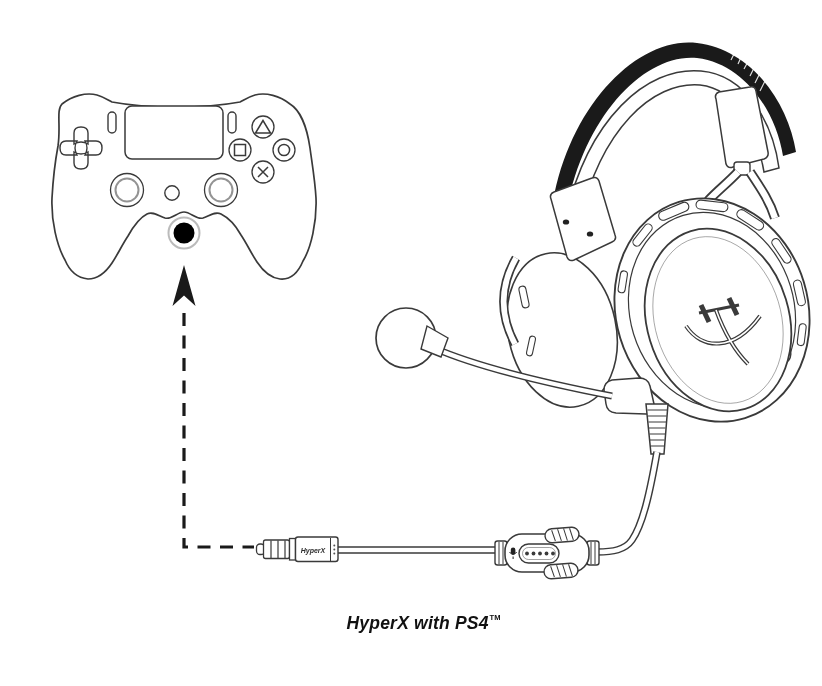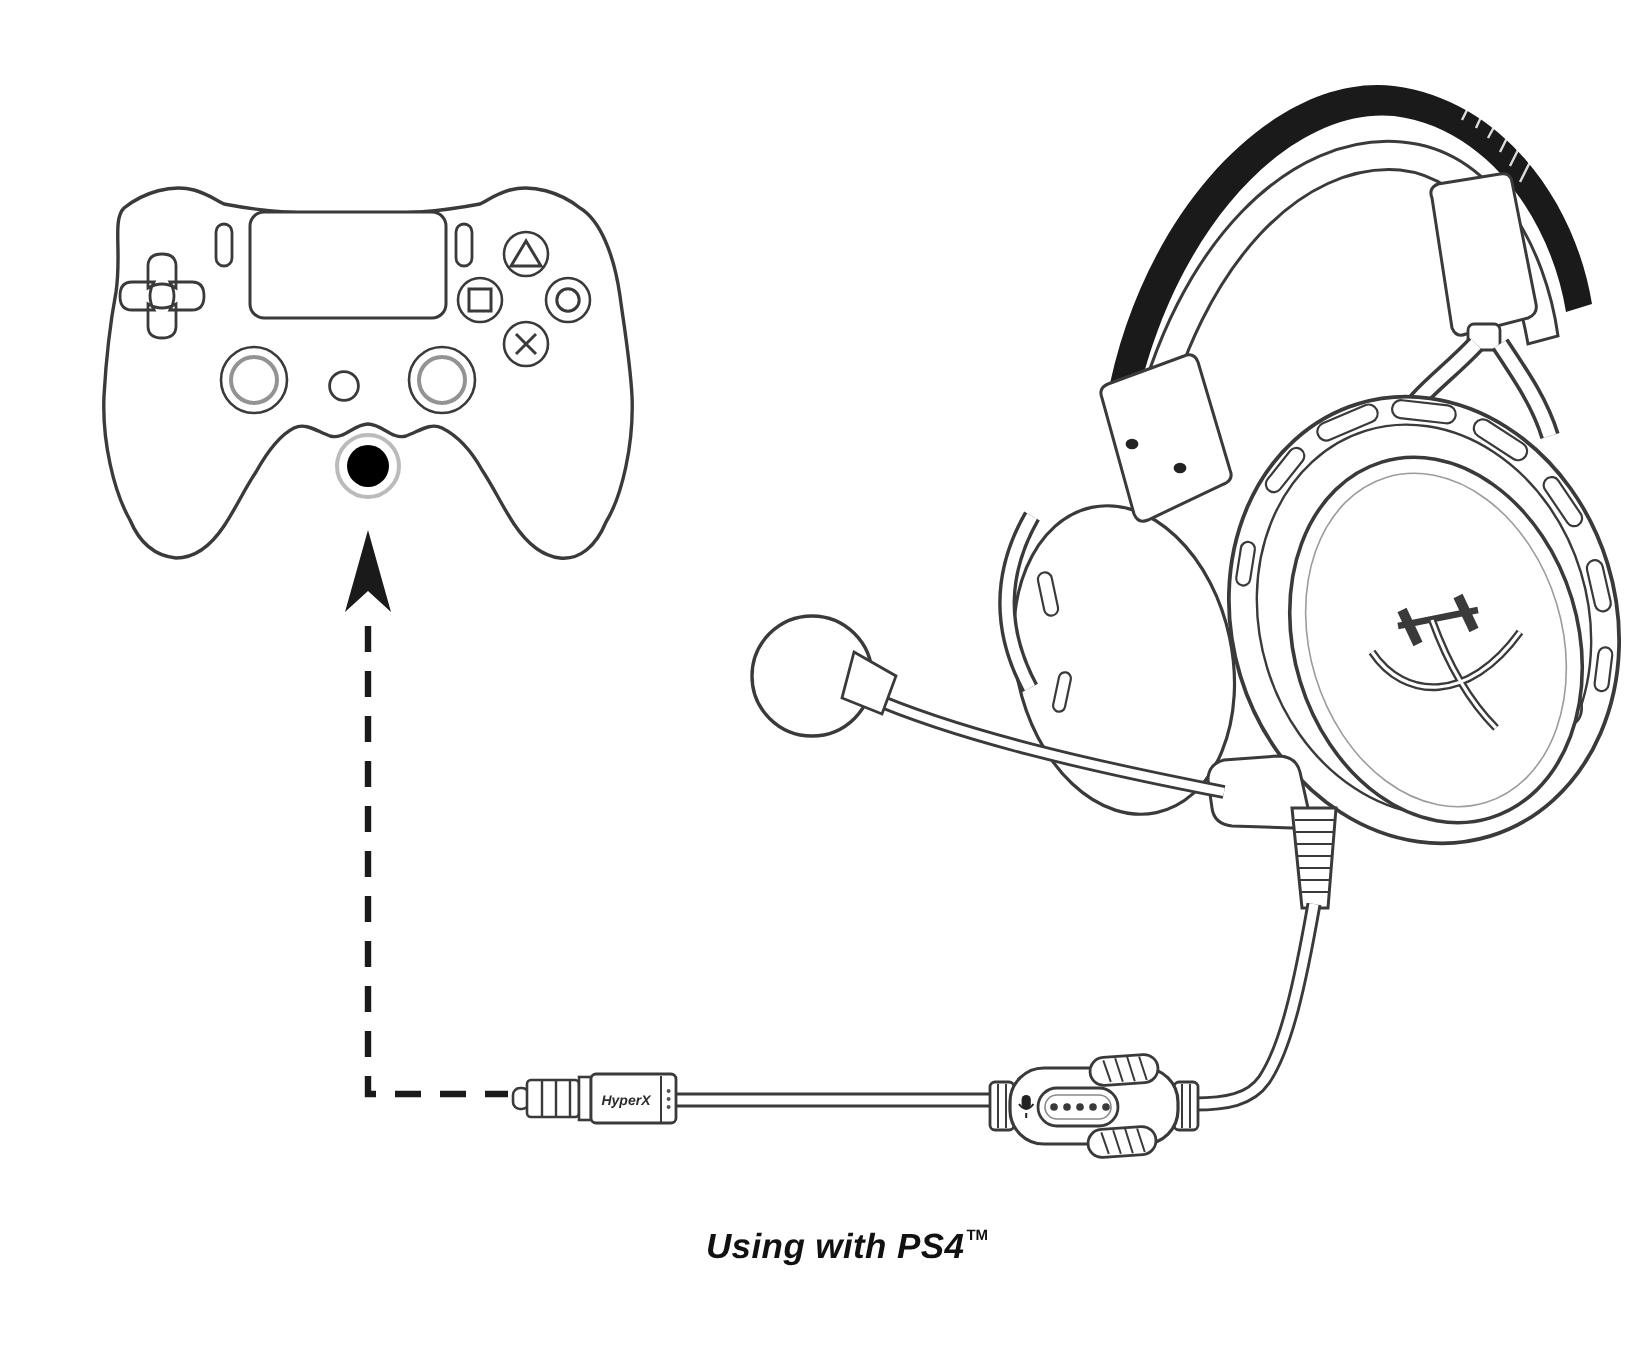--- a/index.html
+++ b/index.html
@@ -198,14 +198,14 @@
     </g>
     <g>
       <rect x="510.8" y="547.5" width="4.6" height="7" rx="2.3" fill="#222"></rect>
       <path d="M 509.5,552 q 3.6,5 7.2,0 M 513.1,556.5 V 559" stroke="#222" stroke-width="1" fill="none"></path>
     </g>
   </g>
 </svg>
 </div>
 
 <div class="caption">
-  <span>Using with PS4</span><sup>TM</sup>
+  <span>HyperX with PS4</span><sup>TM</sup>
 </div>
 
 </body></html>

